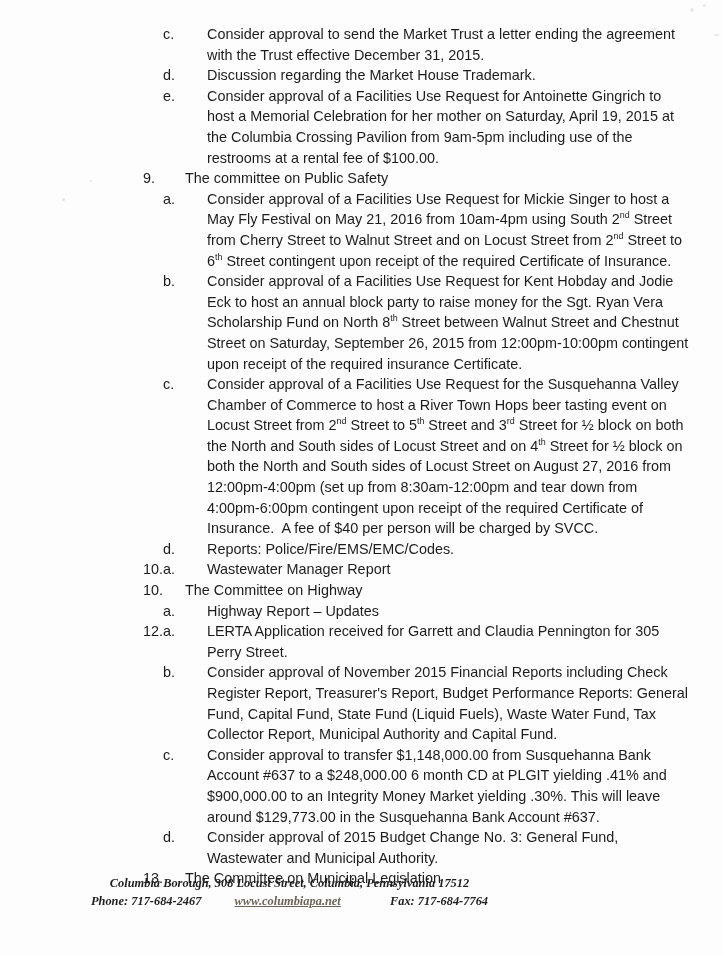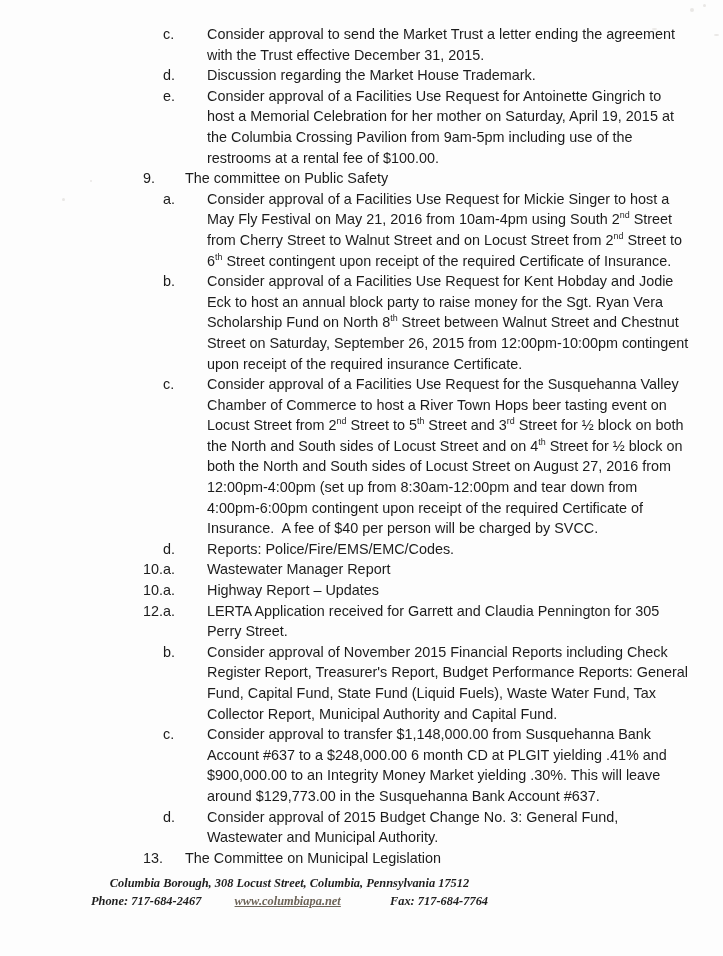--- a/index.html
+++ b/index.html
@@ -182,20 +182,21 @@
           <span class="marker">10.</span>
           <ol class="lvl2">
             <li>
               <span class="marker">a.</span>
               <span class="body">Wastewater Manager Report</span>
             </li>
           </ol>
         </li>
         <li>
           <span class="marker">10.</span>
+          <span class="headtext">The Committee on Highway</span>
           <ol class="lvl2">
             <li>
               <span class="marker">a.</span>
               <span class="body">Highway Report – Updates</span>
             </li>
           </ol>
         </li>
         <li>
           <span class="marker">12.</span>
           <ol class="lvl2">

